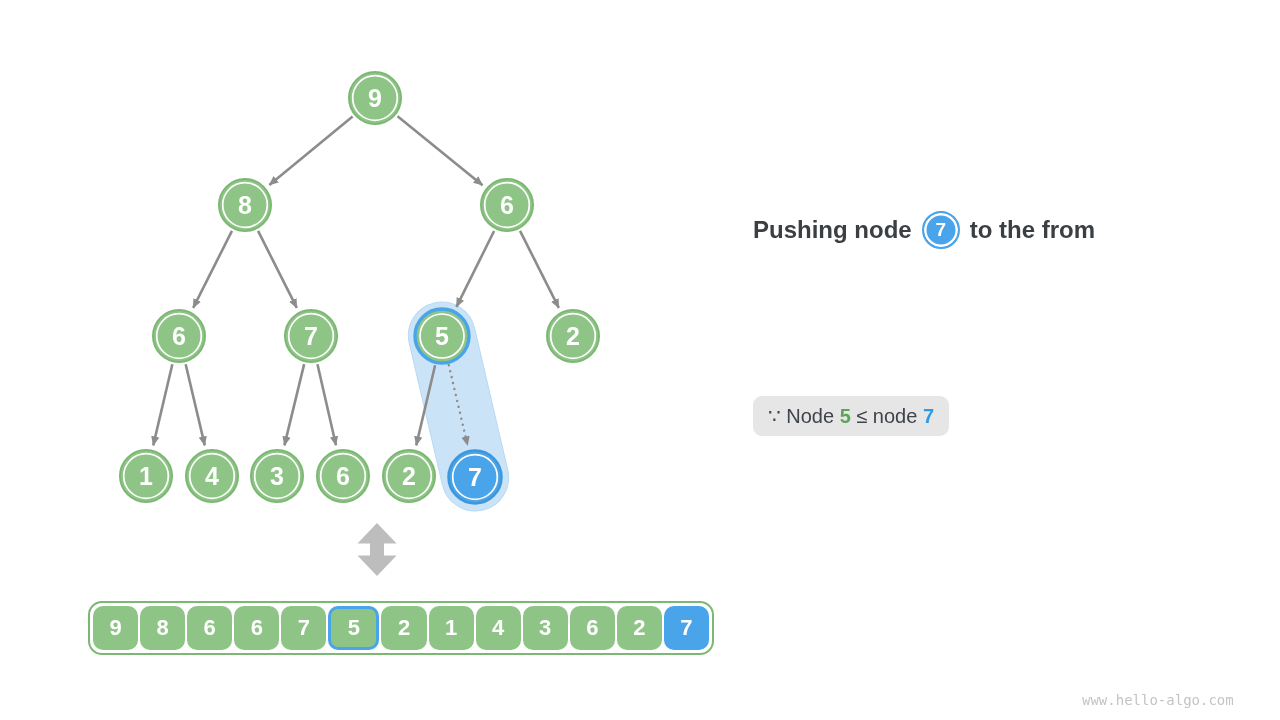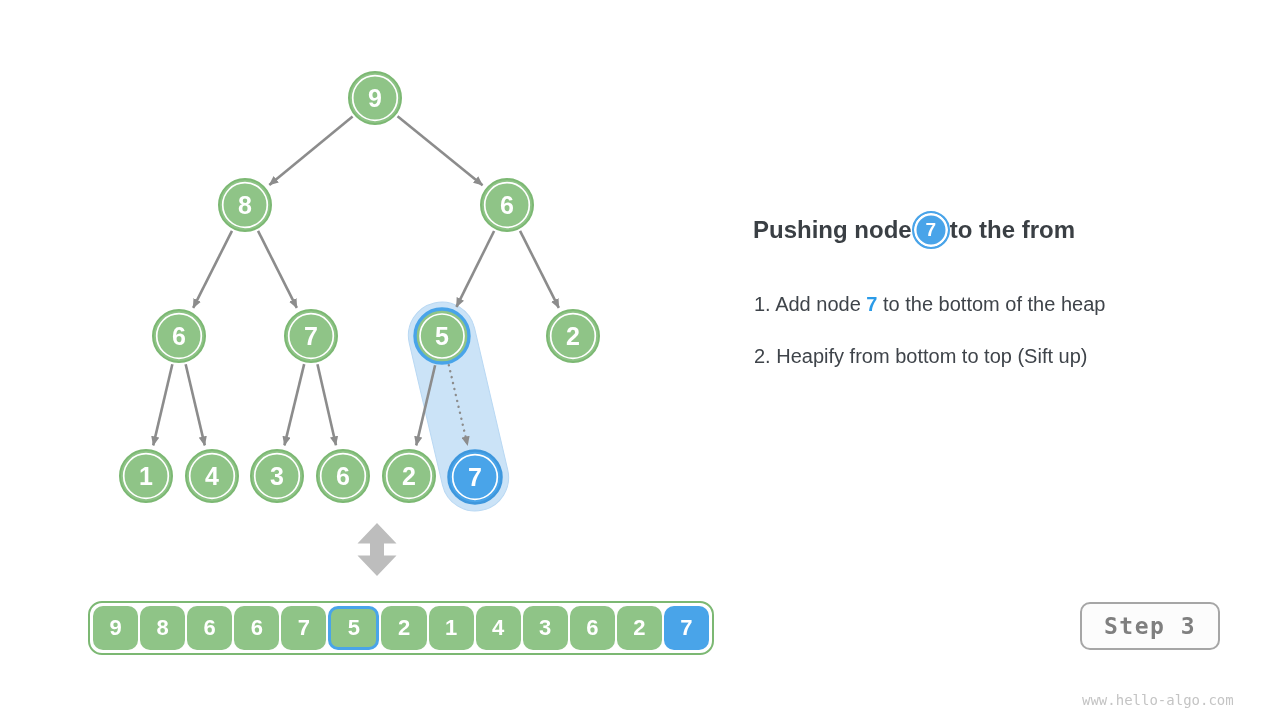--- a/index.html
+++ b/index.html
@@ -6,21 +6,21 @@
   body{
     width:1280px;height:720px;background:#ffffff;
     font-family:"Liberation Sans",sans-serif;
     position:relative;overflow:hidden;
   }
   #figure{position:absolute;inset:0;}
   #tree-svg{position:absolute;left:0;top:0;}
 
   .title-row{
     position:absolute;left:753px;top:211px;
-    display:flex;align-items:center;
+    display:flex;align-items:center;gap:10px;
     font-size:24px;font-weight:bold;color:#3A3F44;white-space:nowrap;
   }
   .title-circle{
     width:34px;height:34px;border-radius:50%;
     background:#49A4E9;border:2px solid #49A4E9;
     box-shadow:inset 0 0 0 2.5px #ffffff;
     color:#ffffff;font-size:19px;font-weight:bold;
     display:flex;align-items:center;justify-content:center;flex:0 0 auto;
   }
 
@@ -154,41 +154,37 @@
         <text x="475" y="477" text-anchor="middle" dy="0.36em" fill="#ffffff" font-size="25" font-weight="bold" font-family="&quot;Liberation Sans&quot;,sans-serif">7</text>
       </g>
     </svg>
 
   <div class="title-row">
     <span>Pushing node</span>
     <span class="title-circle">7</span>
     <span>to the from</span>
   </div>
 
-  <div class="steps" id="steps">
-      <div class="step-line"><span class="">1. Add node </span><span class="seg-b">7</span><span class=""> to the bottom of the heap</span></div>
-      <div class="step-line"><span class="">2. Heapify from bottom to top (Sift up)</span></div>
-    </div>
 
+  <div class="note-box" id="note-box"><span class="">∵ Node </span><span class="seg-g">5</span><span class=""> ≤ node </span><span class="seg-b">7</span></div>
 
   <div class="array-wrap">
     <div class="array-row" id="array-row">
         <div class="cell green">9</div>
         <div class="cell green">8</div>
         <div class="cell green">6</div>
         <div class="cell green">6</div>
         <div class="cell green">7</div>
         <div class="cell green-blue">5</div>
         <div class="cell green">2</div>
         <div class="cell green">1</div>
         <div class="cell green">4</div>
         <div class="cell green">3</div>
         <div class="cell green">6</div>
         <div class="cell green">2</div>
         <div class="cell blue">7</div>
       </div>
   </div>
 
-  <div class="step-badge">Step 3</div>
 
   <div class="watermark">www.hello-algo.com</div>
 
 </div>
 
 </body></html>

